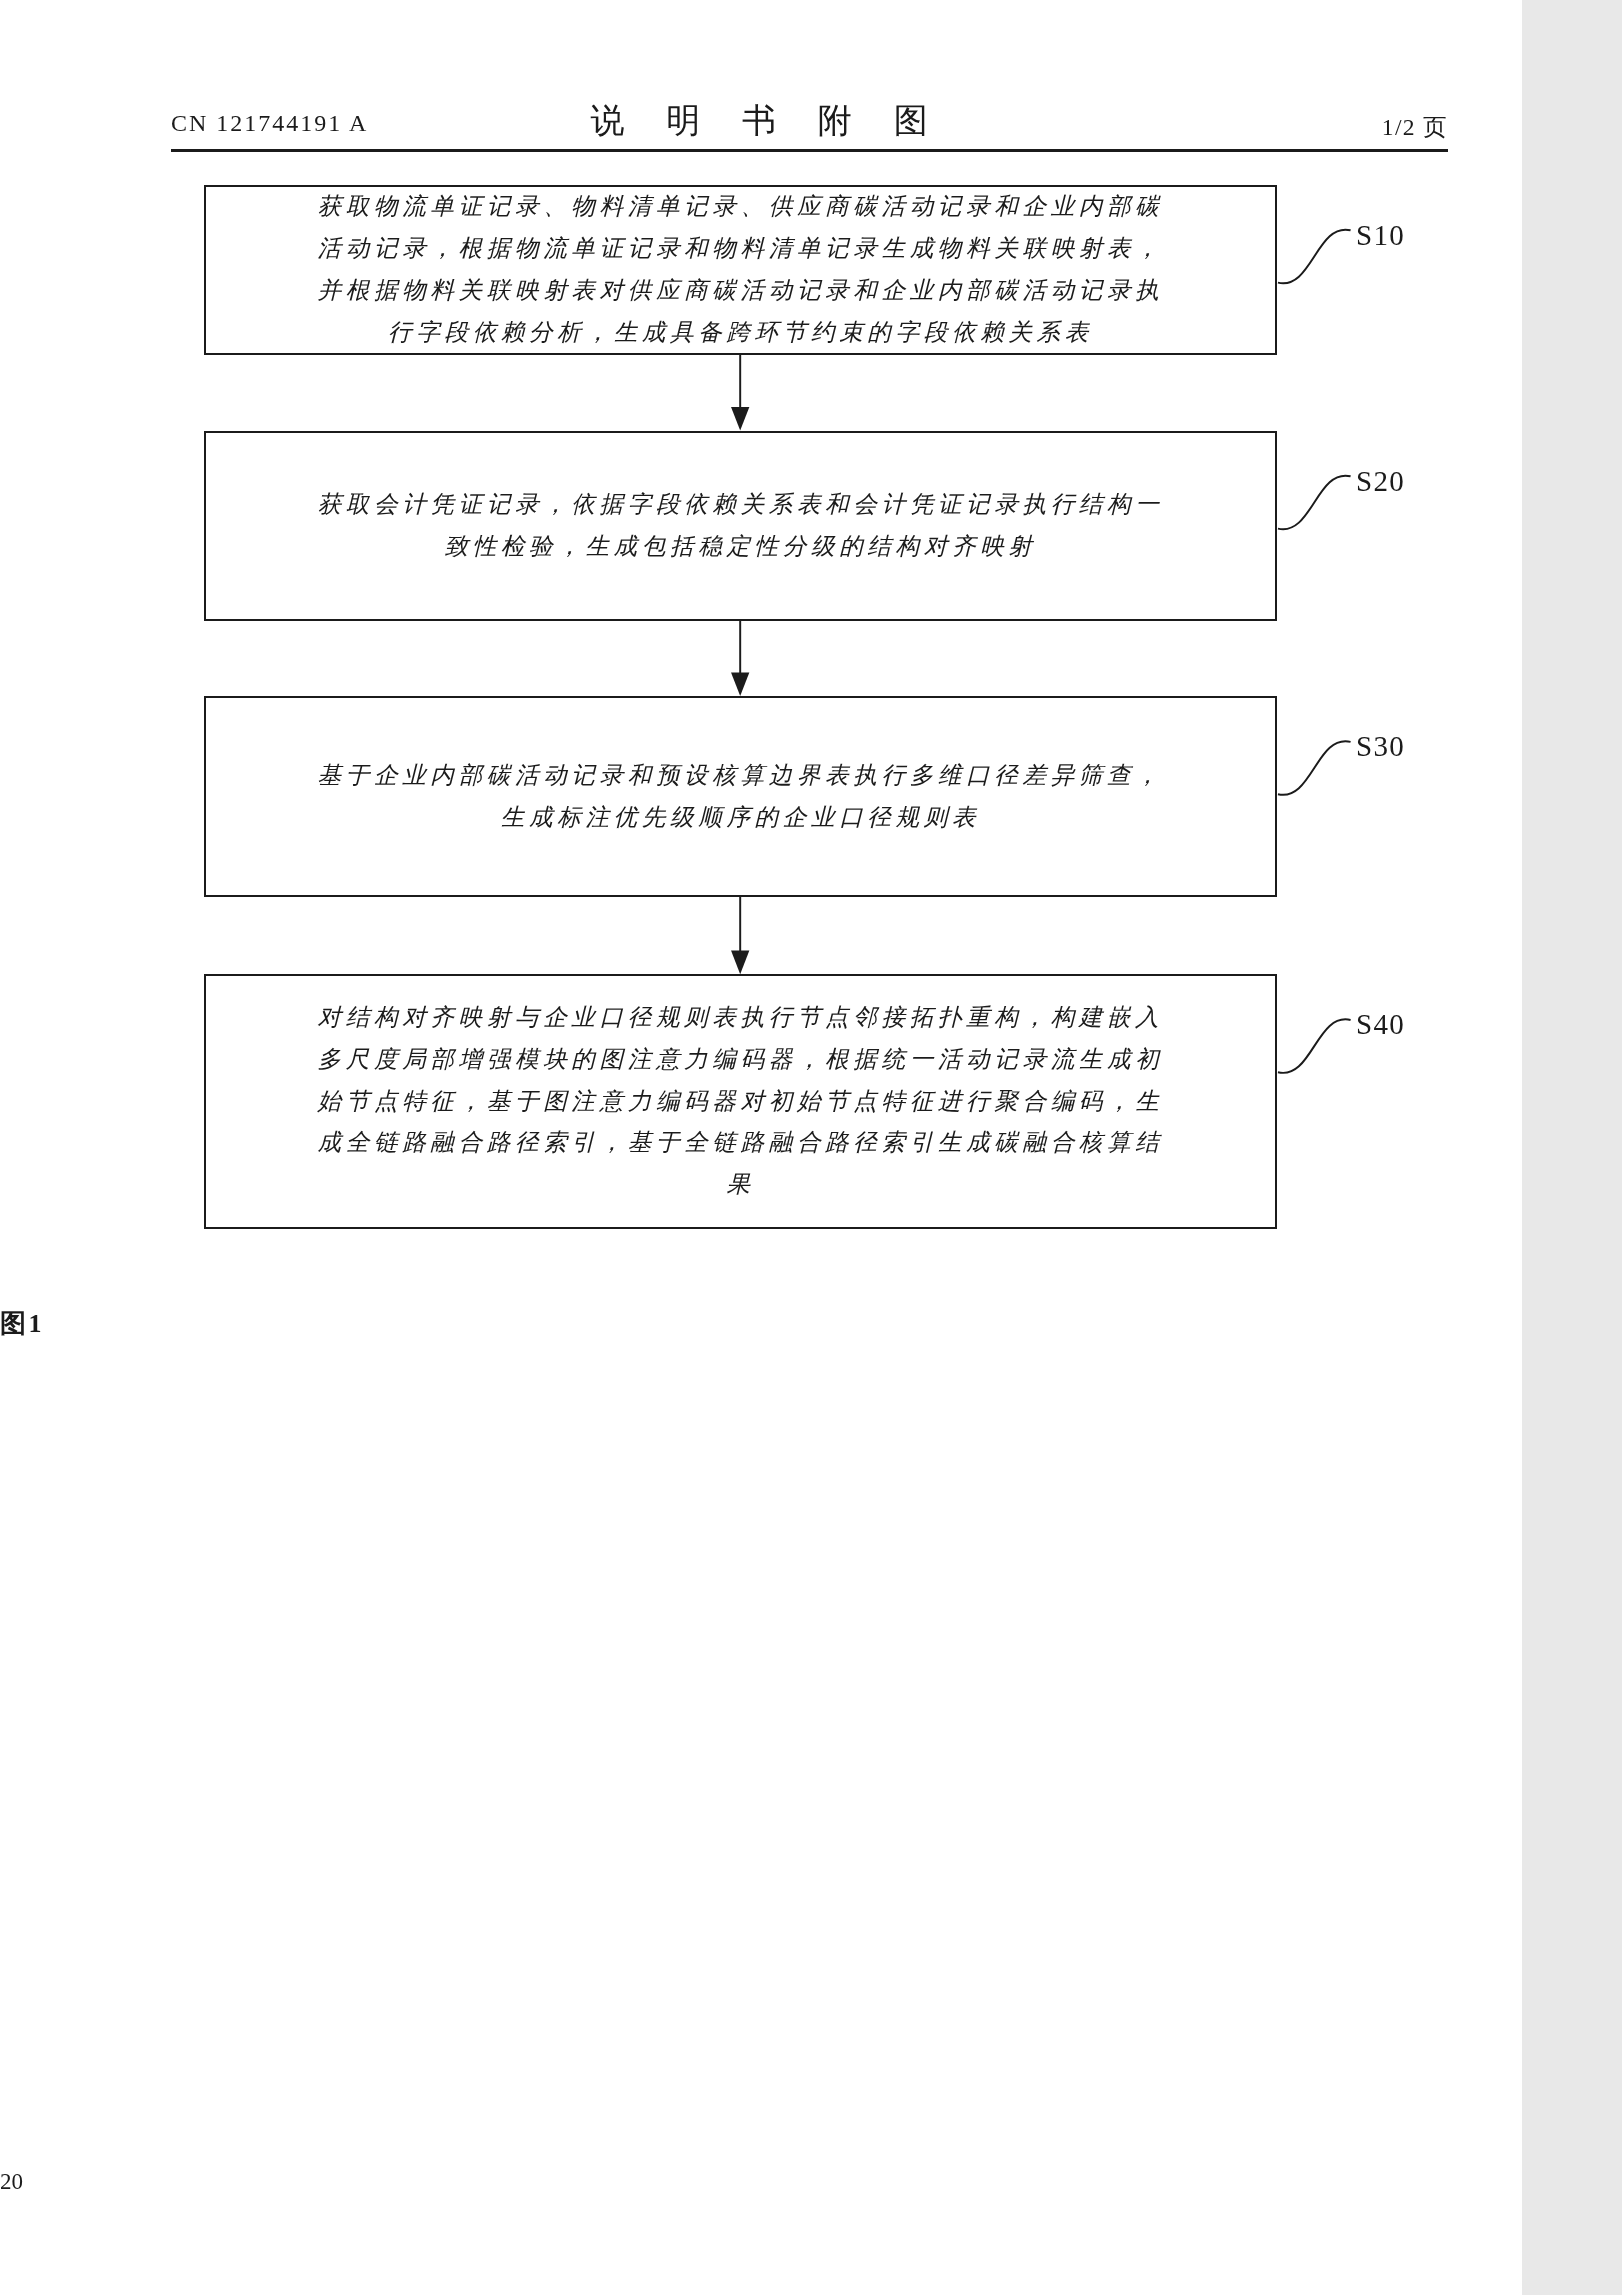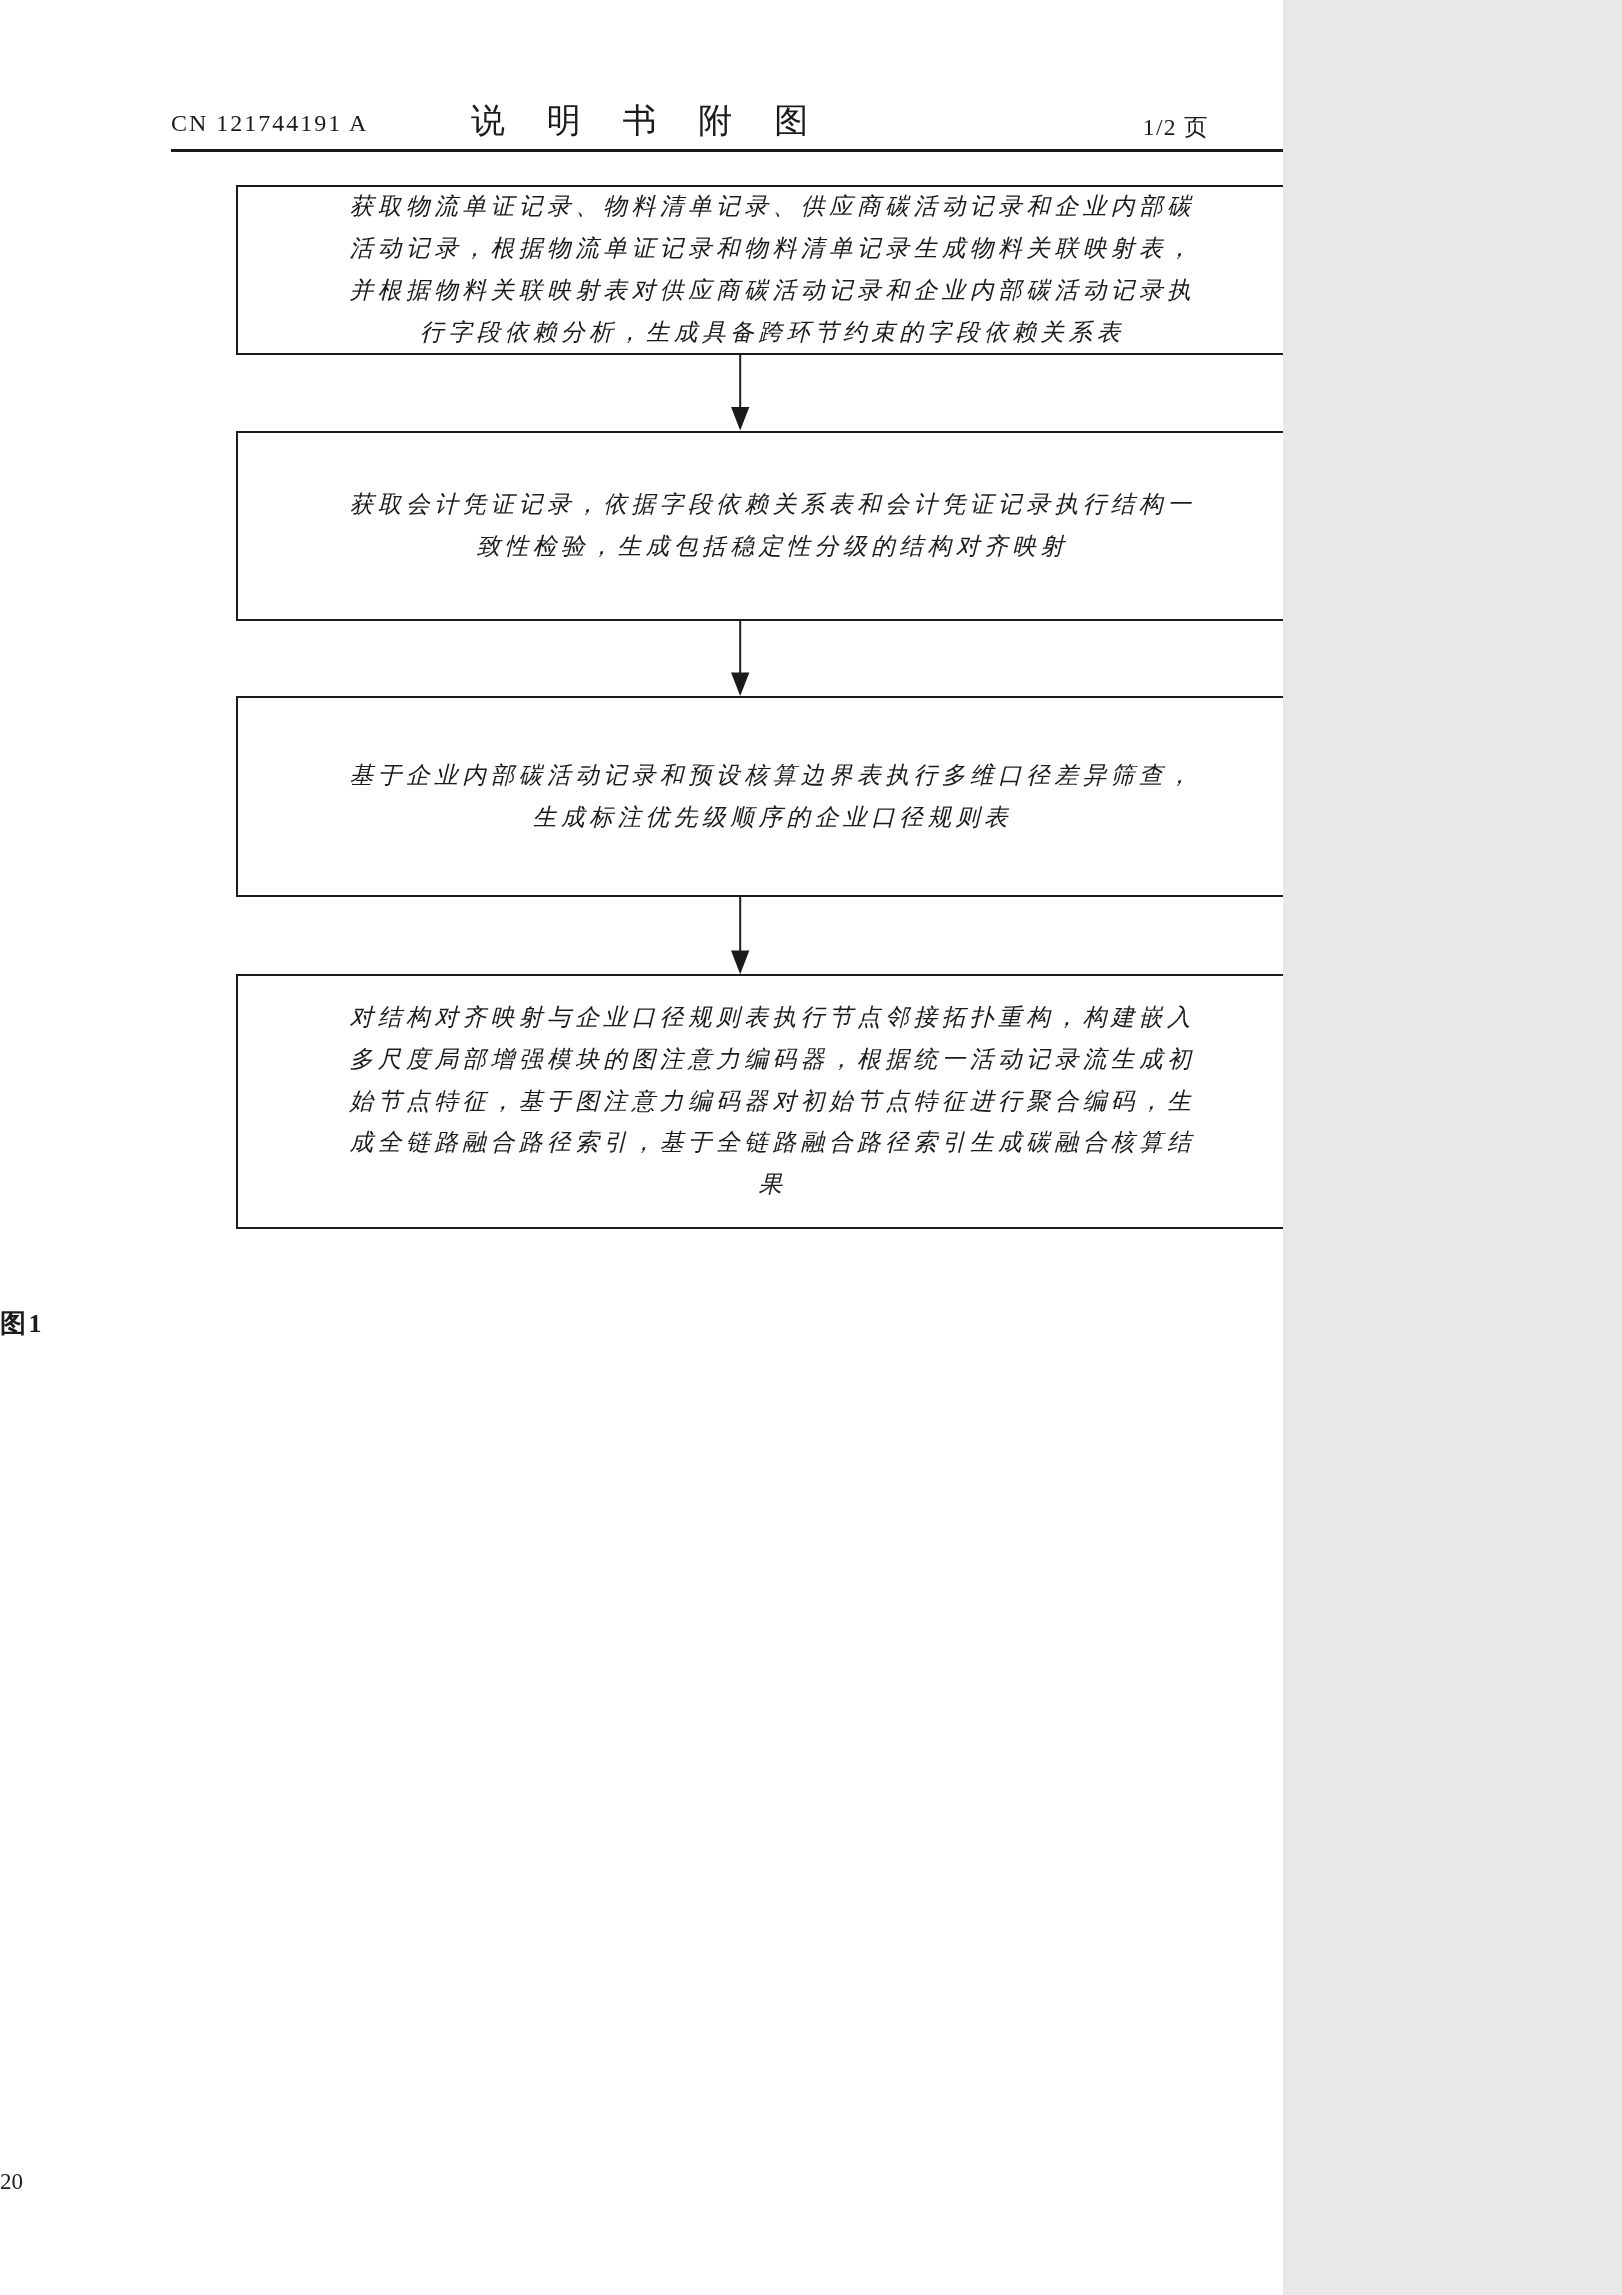--- a/index.html
+++ b/index.html
@@ -1,18 +1,18 @@
 <!DOCTYPE html>
 <html style="font-size:10.5px"><head>
 <meta charset="utf-8">
 <style>
   html,body{margin:0;padding:0;background:#e8e8e8;}
   .page{
     position:relative;
-    width:1283px;height:2295px;
+    width:1522px;height:2295px;
     background:#ffffff;
     font-family:"Liberation Serif","DejaVu Serif",serif;
     color:#1b1b1b;
     overflow:hidden;
   }
   
   .doc-number{
     position:absolute;left:171px;top:110px;
     font-size:24px;letter-spacing:2px;
   }
@@ -29,21 +29,20 @@
     position:absolute;left:171px;top:149px;
     width:1277px;height:2.6px;background:#1b1b1b;
   }
   
   .flow-box{
     position:absolute;left:204px;width:1073px;
     border:2px solid #1b1b1b;box-sizing:border-box;
     display:flex;align-items:center;justify-content:center;
     text-align:center;padding:0 16px;
     background:#fff;
-    margin-left:32px;
   }
   .box-s10{top:185px;height:170px;}
   .box-s20{top:431px;height:190px;}
   .box-s30{top:696px;height:201px;}
   .box-s40{top:974px;height:255px;}
   .box-text{
     white-space:pre-line;
     font-size:23.6px;line-height:1.78;letter-spacing:4.6px;
     font-style:italic;
   }

